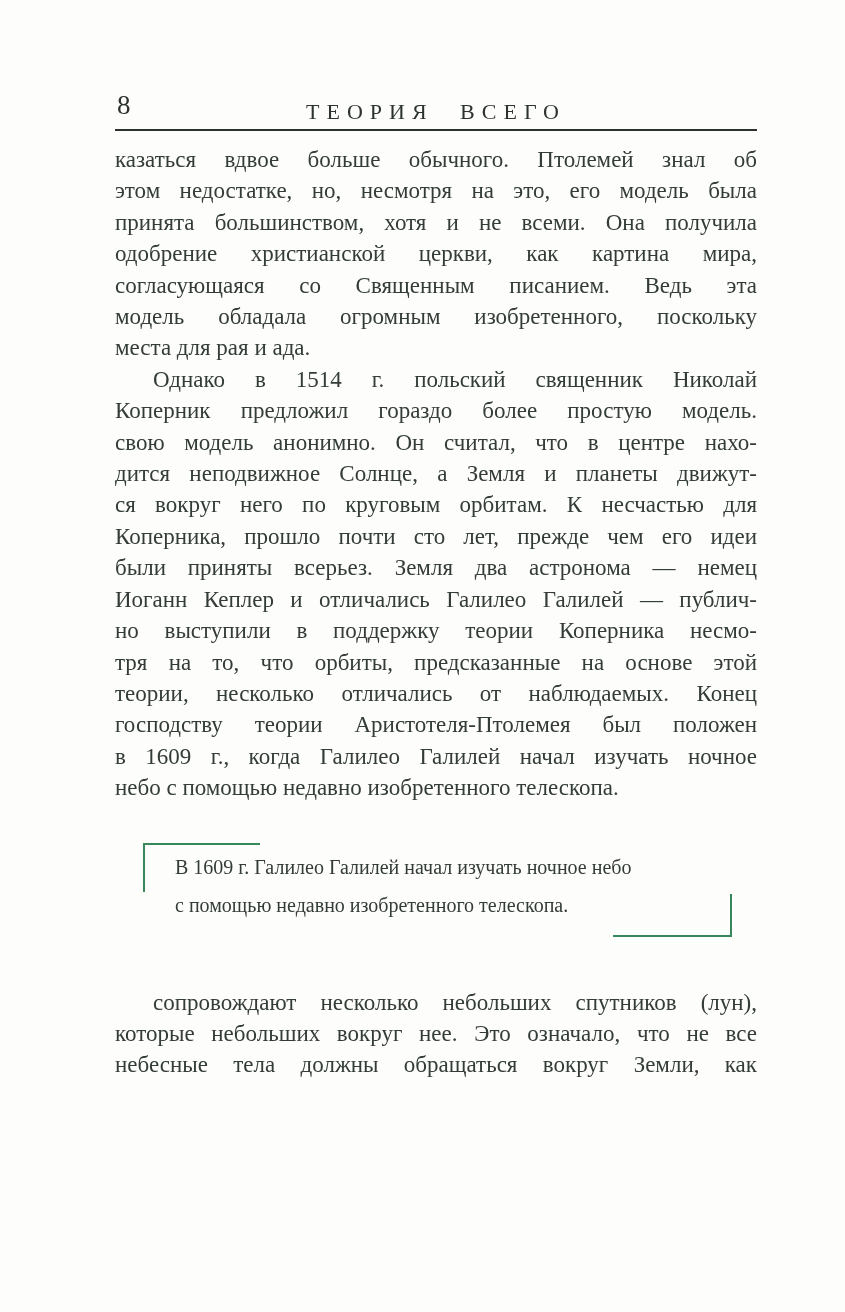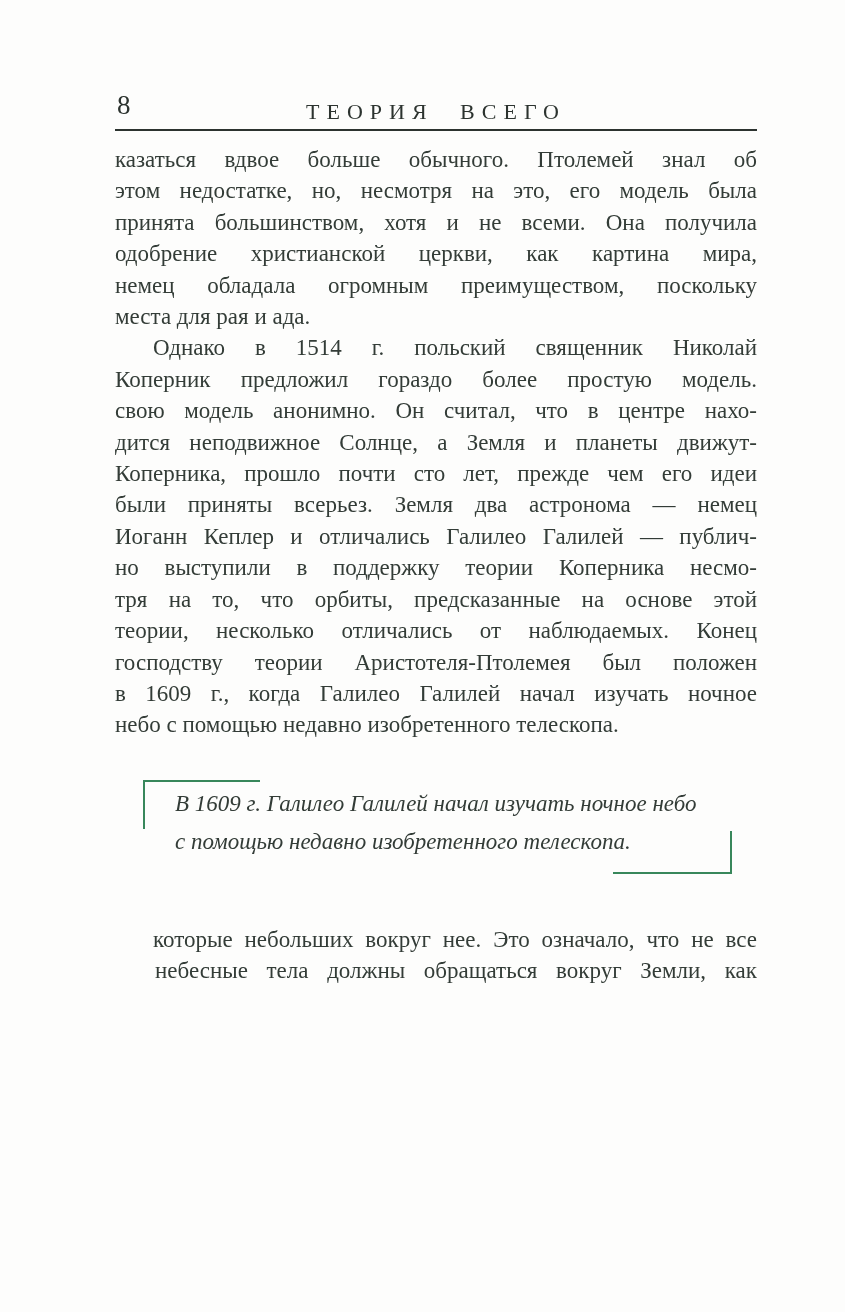--- a/index.html
+++ b/index.html
@@ -58,21 +58,21 @@
     width: 642px;
     font-size: 23px;
   }
   .para .line {
     line-height: 31.4px;
     text-align: justify;
     text-align-last: justify;
     white-space: normal;
   }
   .para .line:last-child { text-align-last: left; }
-  .para.continues .line:last-child { text-align-last: justify; margin-left: 40px; }
+  .para.continues .line:last-child { text-align-last: justify; }
   .para.indent .line:first-child { text-indent: 38px; }
   
   .pullquote {
     position: relative;
     margin: 39px 25px 50px 28px; 
     min-height: 94px;
   }
   .pq-corner-tl {
     position: absolute;
     top: 0; left: 0;
@@ -82,22 +82,21 @@
   }
   .pq-corner-br {
     position: absolute;
     bottom: 0; right: 0;
     width: 119px; height: 43px;
     border-bottom: 2px solid var(--bracket_green);
     border-right: 2px solid var(--bracket_green);
   }
   .pq-text {
     padding: 5px 10px 13px 32px;
-    font-style: italic;
-    font-size: 23px;
+    font-size: 20px;
   }
   .pq-text .line {
     line-height: 38px;
     text-align: left;
   }
 </style>
 </head>
 <body>
 
 <div class="page">
@@ -108,29 +107,31 @@
 
   <div class="header-rule"></div>
 
   <div class="body-text">
 
     <div class="para">
         <div class="line">казаться вдвое больше обычного. Птолемей знал об</div>
         <div class="line">этом недостатке, но, несмотря на это, его модель была</div>
         <div class="line">принята большинством, хотя и не всеми. Она получила</div>
         <div class="line">одобрение христианской церкви, как картина мира,</div>
-        <div class="line">немец обладала огромным преимуществом, поскольку</div>
+        <div class="line">согласующаяся со Священным писанием. Ведь эта</div>
+        <div class="line">модель обладала огромным изобретенного, поскольку</div>
         <div class="line">места для рая и ада.</div>
       </div>
 
     <div class="para indent">
         <div class="line">Однако в 1514 г. польский священник Николай</div>
         <div class="line">Коперник предложил гораздо более простую модель.</div>
         <div class="line">свою модель анонимно. Он считал, что в центре нахо-</div>
         <div class="line">дится неподвижное Солнце, а Земля и планеты движут-</div>
+        <div class="line">ся вокруг него по круговым орбитам. К несчастью для</div>
         <div class="line">Коперника, прошло почти сто лет, прежде чем его идеи</div>
         <div class="line">были приняты всерьез. Земля два астронома — немец</div>
         <div class="line">Иоганн Кеплер и отличались Галилео Галилей — публич-</div>
         <div class="line">но выступили в поддержку теории Коперника несмо-</div>
         <div class="line">тря на то, что орбиты, предсказанные на основе этой</div>
         <div class="line">теории, несколько отличались от наблюдаемых. Конец</div>
         <div class="line">господству теории Аристотеля-Птолемея был положен</div>
         <div class="line">в 1609 г., когда Галилео Галилей начал изучать ночное</div>
         <div class="line">небо с помощью недавно изобретенного телескопа.</div>
       </div>
@@ -138,18 +139,19 @@
     <div class="pullquote">
       <div class="pq-corner-tl"></div>
       <div class="pq-corner-br"></div>
       <div class="pq-text">
           <div class="line">В 1609 г. Галилео Галилей начал изучать ночное небо</div>
           <div class="line">с помощью недавно изобретенного телескопа.</div>
         </div>
     </div>
 
     <div class="para indent continues">
+        <div class="line">сопровождают несколько небольших спутников (лун),</div>
         <div class="line">которые небольших вокруг нее. Это означало, что не все</div>
         <div class="line">небесные тела должны обращаться вокруг Земли, как</div>
       </div>
 
   </div>
 </div>
 
 </body></html>

